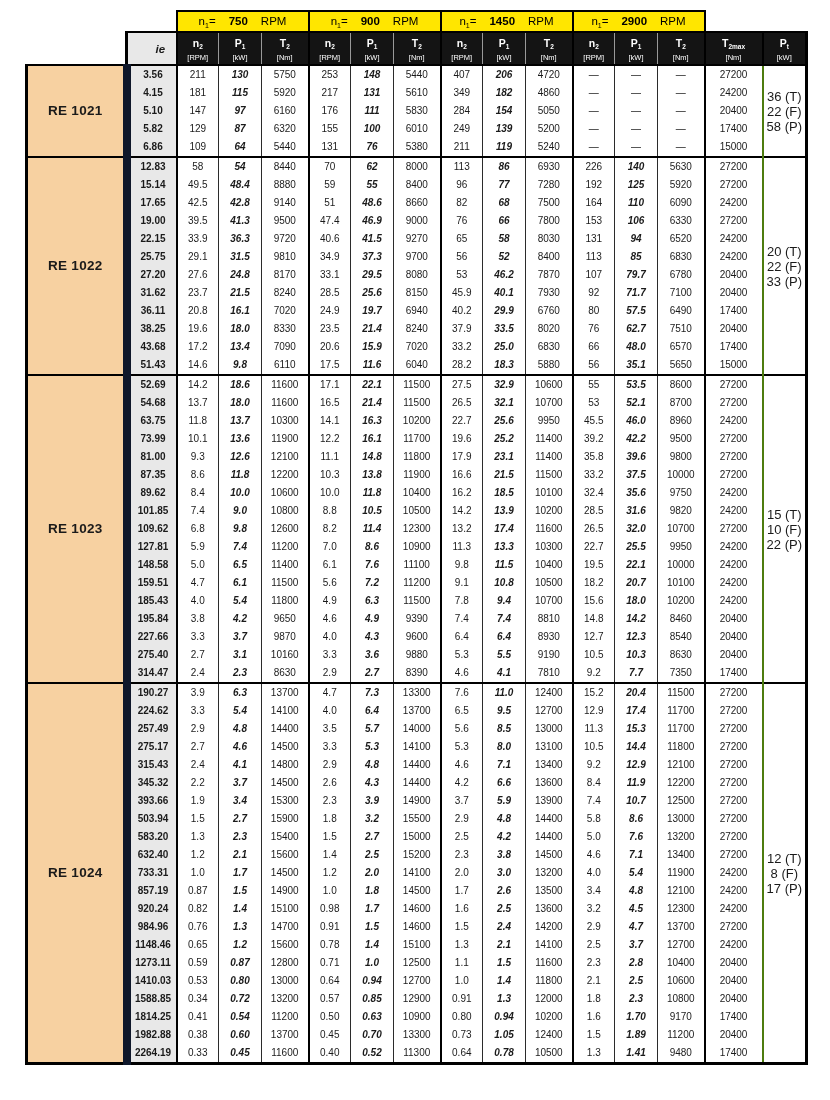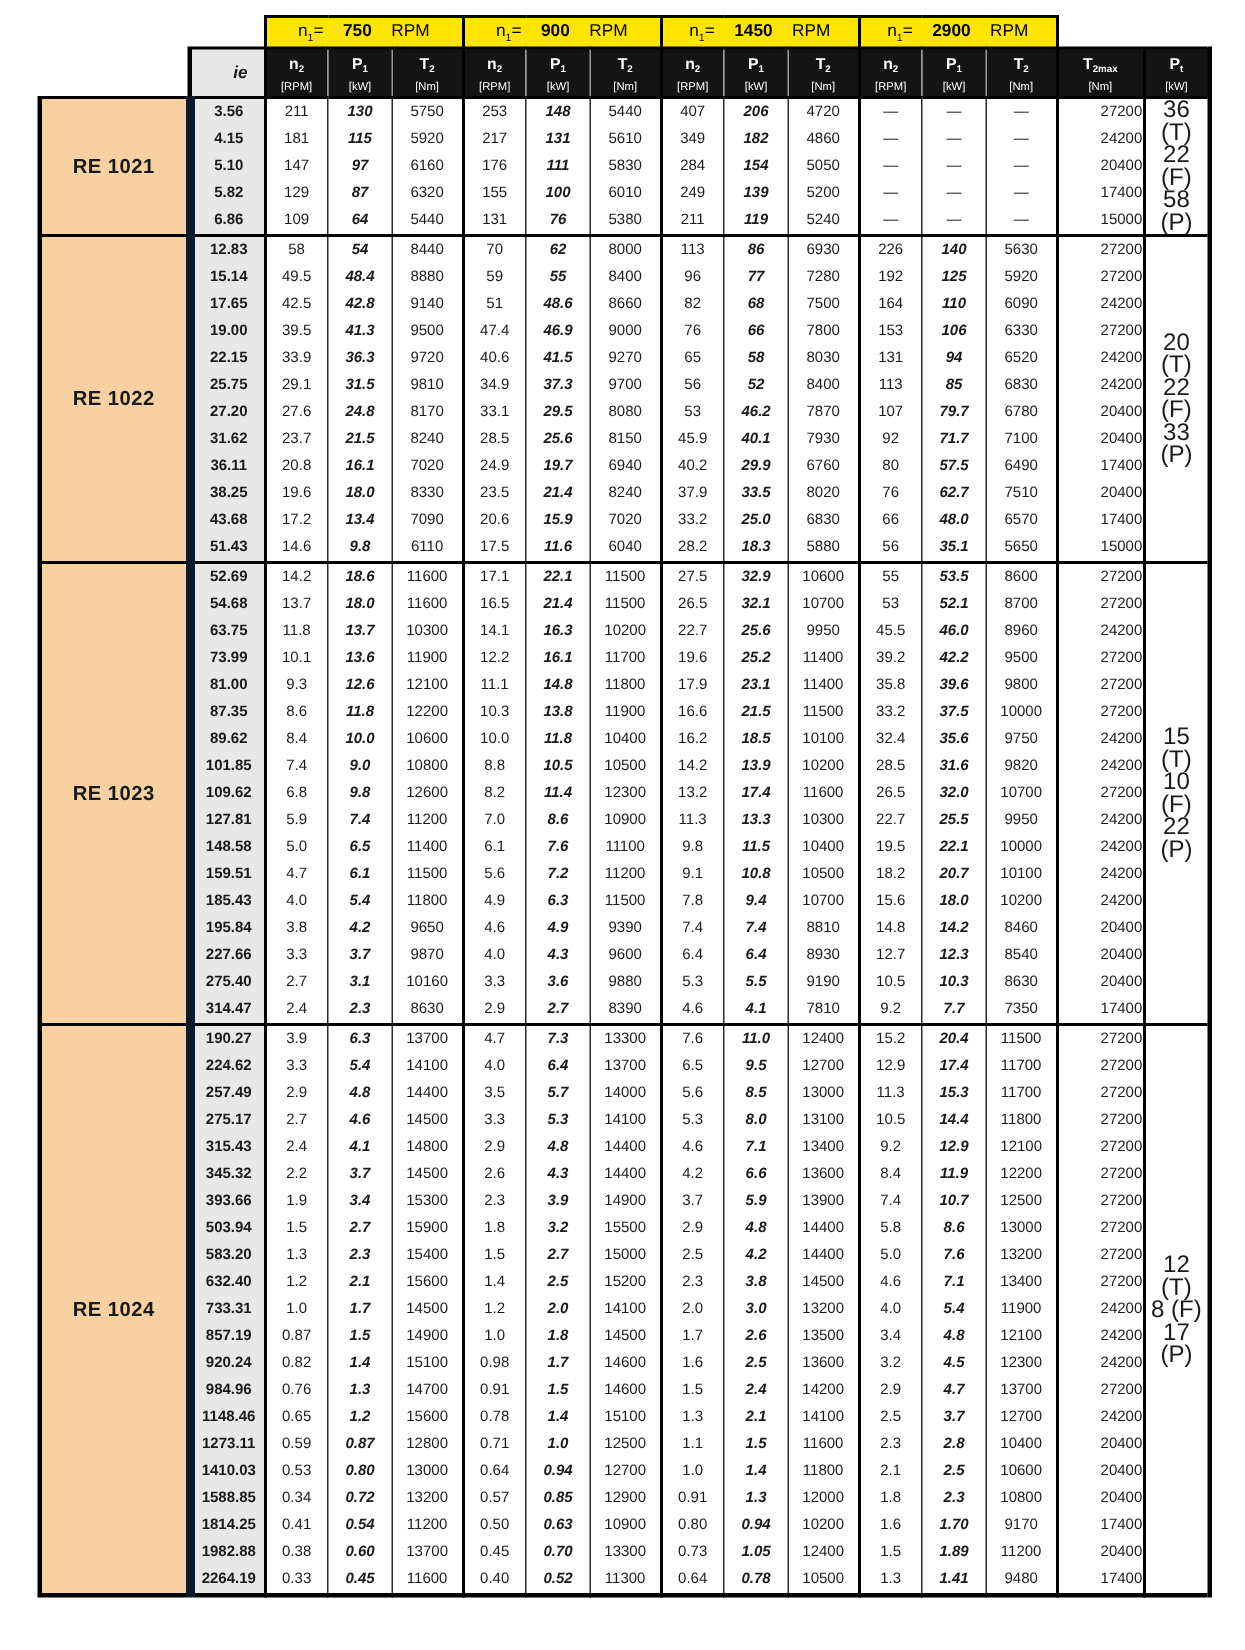--- a/index.html
+++ b/index.html
@@ -38,30 +38,30 @@
   .bhead .sym { font-size:10.5px; font-weight:700; line-height:12px; margin-top:2px; }
   .bhead .sym .sub { font-size:6.5px; vertical-align:-2px; }
   .bhead .unit { font-size:7.5px; font-weight:400; line-height:10px; }
   .frame-right { border-right:3px solid #000 !important; }
 
   tbody { border-top:2.5px solid #000; }
   tbody:last-of-type { border-bottom:3px solid #000; }
   tbody td { height:18px; font-size:10px; line-height:18px; }
 
   td.model {
-    background:var(--peach,#f7d1a1); border-left:3px solid #000; border-right:6px solid #0f172a;
+    background:var(--peach,#f7d1a1); border-left:3px solid #000; border-right:8px solid #0f172a;
     font-weight:700; font-size:13.5px; letter-spacing:.3px;margin-top:25px;
   }
   td.ie { background:var(--iegray,#e8e8e8); font-weight:700; border-right:2px solid #000; }
   td.n2, td.p1, td.t2 { border-left:1px solid #2b2b2b; font-weight:400; }
   td.gstart { border-left:2px solid #000 !important; }
   td.p1 { font-weight:700; font-style:italic; }
   td.dash { font-weight:400; font-style:normal; }
-  td.t2max { border-left:2px solid #000; font-weight:400;text-align:right; }
-  td.pt { border-left:2px solid #000000; font-size:16px; }
+  td.t2max { border-left:2px solid #000; font-weight:400; }
+  td.pt { border-left:2px solid #4d7c0f; font-size:13px; }
   .ptline { line-height:15px; }
 </style>
 </head>
 <body>
 
 <div class="page">
   <table id="ratings-table">
     <colgroup>
       <col class="c-model">
         <col class="c-ie">

